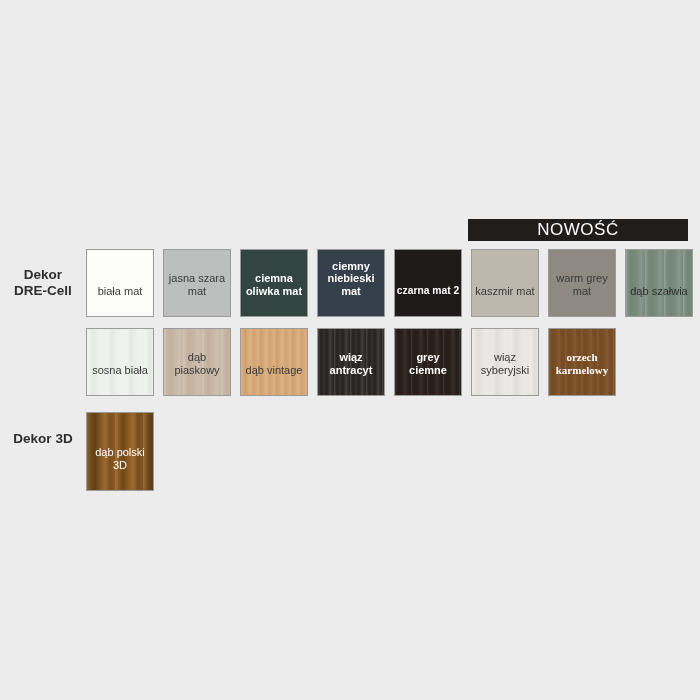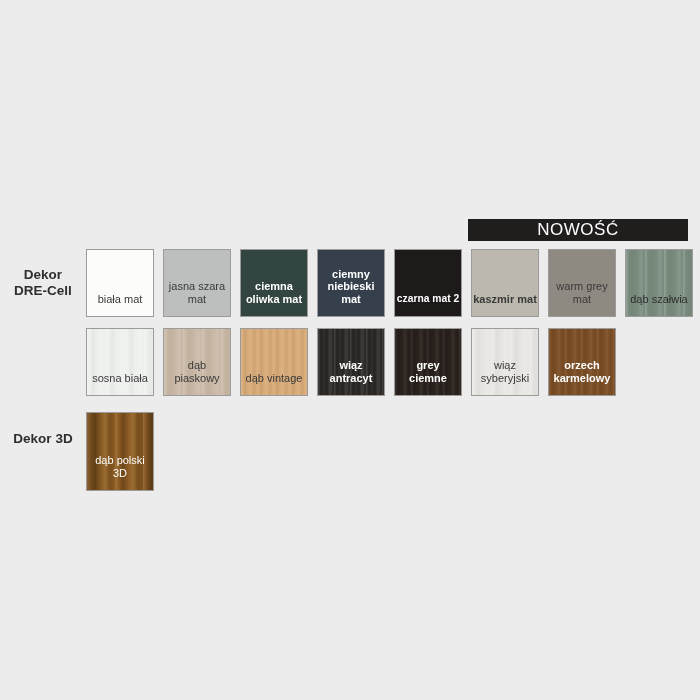--- a/index.html
+++ b/index.html
@@ -83,21 +83,21 @@
     pointer-events: none;
   }
 
   .swatch .sw-label {
     position: relative;
     z-index: 2;
     width: 100%;
     text-align: center;
     font-size: 11px;
     line-height: 12.5px;
-    padding-bottom: 11px;
+    padding-bottom: 19px;
     white-space: pre-line;
     font-weight: 400;
   }
   .swatch.bold .sw-label { font-weight: 700; }
   .swatch.tight .sw-label { font-size: 10.3px; }
 
   
   .grain-vert {
     background-image: repeating-linear-gradient(
       to right,
@@ -179,21 +179,21 @@
         <div class="grain grain-none"></div>
         <div class="sw-label" style="color: rgb(255, 255, 255);">ciemny
 niebieski mat</div>
       </div>
       <div class="swatch bold tight" style="background: rgb(30, 26, 26);">
         <div class="grain grain-none"></div>
         <div class="sw-label" style="color: rgb(255, 255, 255);">czarna mat 2</div>
       </div>
       <div class="swatch" style="background: rgb(189, 184, 174);">
         <div class="grain grain-none"></div>
-        <div class="sw-label" style="color: rgb(58, 58, 58); font-weight: bold;">kaszmir mat</div>
+        <div class="sw-label" style="color: rgb(58, 58, 58);">kaszmir mat</div>
       </div>
       <div class="swatch" style="background: rgb(142, 138, 130);">
         <div class="grain grain-none"></div>
         <div class="sw-label" style="color: rgb(58, 58, 58);">warm grey
 mat</div>
       </div>
       <div class="swatch" style="background: rgb(119, 138, 124);">
         <div class="grain grain-vert-soft"></div>
         <div class="sw-label" style="color: rgb(46, 46, 46);">dąb szałwia</div>
       </div>
@@ -220,21 +220,21 @@
       <div class="swatch bold" style="background: rgb(41, 32, 28);">
         <div class="grain grain-vert"></div>
         <div class="sw-label" style="color: rgb(255, 255, 255);">grey
 ciemne</div>
       </div>
       <div class="swatch" style="background: rgb(232, 230, 226);">
         <div class="grain grain-vert-soft"></div>
         <div class="sw-label" style="color: rgb(58, 58, 58);">wiąz
 syberyjski</div>
       </div>
-      <div class="swatch bold" style="background: rgb(123, 78, 36);">
+      <div class="swatch bold" style="background: rgb(123, 78, 36); font-family: Liberation Serif, serif;">
         <div class="grain grain-vert"></div>
         <div class="sw-label" style="color: rgb(255, 255, 255);">orzech
 karmelowy</div>
       </div>
     </div>
   <div class="row row-3">
       <div class="swatch" style="background: rgb(138, 90, 34);">
         <div class="grain grain-vert-wood3d"></div>
         <div class="sw-label" style="color: rgb(255, 255, 255);">dąb polski
 3D</div>

